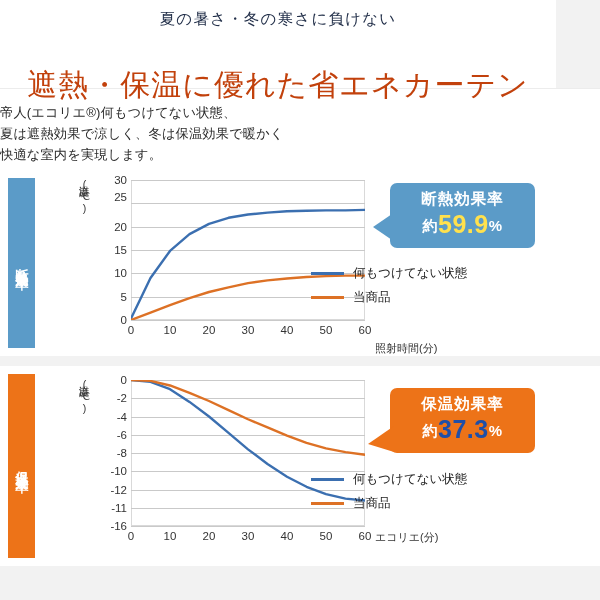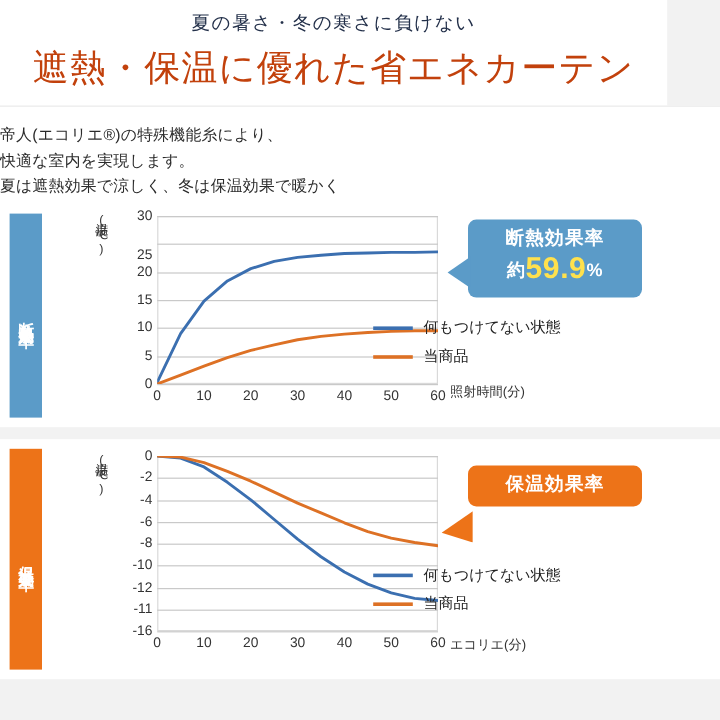--- a/index.html
+++ b/index.html
@@ -10,21 +10,21 @@
     overflow:hidden;
   }
   .page{position:relative;width:600px;height:600px;}
 
   
   .header{
     background:#ffffff;
     width:556px;height:88px;
     display:flex;flex-direction:column;
     align-items:center;justify-content:flex-start;
-    padding-top:9px;box-sizing:border-box;
+    padding-top:9px;box-sizing:border-box;gap:28px;
   }
   .subtitle{
     font-family:"Liberation Serif","DejaVu Serif",serif;
     font-size:15.5px;color:#23304a;letter-spacing:1.2px;
     white-space:nowrap;
   }
   .maintitle{
     font-family:"Liberation Serif","DejaVu Serif",serif;
     font-size:30px;color:#c2410c;letter-spacing:1px;
     margin-top:7px;white-space:nowrap;
@@ -133,23 +133,23 @@
 
 <div class="page">
 
   <div class="header">
     <div class="subtitle">夏の暑さ・冬の寒さに負けない</div>
     <div class="maintitle">遮熱・保温に優れた省エネカーテン</div>
   </div>
 
   <div class="brandstrip">
     <div class="brand-text">
-      <div>帝人(エコリエ®)の特殊機能糸により、</div>
+      <div>帝人(エコリエ®)何もつけてない状態、</div>
+      <div>夏は遮熱効果で涼しく、冬は保温効果で暖かく</div>
       <div>快適な室内を実現します。</div>
-      <div>夏は遮熱効果で涼しく、冬は保温効果で暖かく</div>
     </div>
   </div>
 
   <div class="panel p1">
     <div class="vtab blue">断熱効果率</div>
     <div class="panel-body">
 
       <div class="axis-ylabel" style="left:44px;top:8px;">温度(℃)</div>
 
       <div class="plot" id="plot1" style="left:96px;top:10px;width:234px;height:140px;">
@@ -158,40 +158,40 @@
           <div class="ytick" style="top: 140px;">0</div>
           <div class="gridline" style="top: 116.667px;"></div>
           <div class="ytick" style="top: 116.667px;">5</div>
           <div class="gridline" style="top: 93.3333px;"></div>
           <div class="ytick" style="top: 93.3333px;">10</div>
           <div class="gridline" style="top: 70px;"></div>
           <div class="ytick" style="top: 70px;">15</div>
           <div class="gridline" style="top: 46.6667px;"></div>
           <div class="ytick" style="top: 46.6667px;">20</div>
           <div class="gridline" style="top: 23.3333px;"></div>
-          <div class="ytick" style="top: 33px;">25</div>
+          <div class="ytick" style="top: 17px;">25</div>
           <div class="gridline" style="top: 0px;"></div>
           <div class="ytick" style="top: 0px;">30</div>
           <div class="xtick" style="left: 0px;">0</div>
           <div class="xtick" style="left: 39px;">10</div>
           <div class="xtick" style="left: 78px;">20</div>
           <div class="xtick" style="left: 117px;">30</div>
           <div class="xtick" style="left: 156px;">40</div>
           <div class="xtick" style="left: 195px;">50</div>
           <div class="xtick" style="left: 234px;">60</div>
           <svg width="234" height="140" style="position: absolute; left: 0px; top: 0px;">
             <path d="M0.00 138.60 L19.50 98.00 L39.00 70.93 L58.50 54.13 L78.00 43.87 L97.50 37.80 L117.00 34.53 L136.50 32.67 L156.00 31.27 L175.50 30.80 L195.00 30.33 L214.50 30.33 L234.00 29.87 " fill="none" stroke="#3b6fb0" stroke-width="2.4" stroke-linecap="round" stroke-linejoin="round"></path>
             <path d="M0.00 140.00 L19.50 132.53 L39.00 125.07 L58.50 118.07 L78.00 112.00 L97.50 107.33 L117.00 103.13 L136.50 100.33 L156.00 98.47 L175.50 97.07 L195.00 96.13 L214.50 95.67 L234.00 95.67 " fill="none" stroke="#dd7125" stroke-width="2.4" stroke-linecap="round" stroke-linejoin="round"></path>
             <g>
               <polygon points="242,29.86666666666666 247.5,37.86666666666666 245.2,37.86666666666666 245.2,87.66666666666667 247.5,87.66666666666667 242,95.66666666666667 236.5,87.66666666666667 238.8,87.66666666666667 238.8,37.86666666666666 236.5,37.86666666666666" fill="#9ec6e0"></polygon>
             </g>
           </svg>
         </div>
 
-      <div class="xlabel" style="left:340px;top:149px;">照射時間(分)</div>
+      <div class="xlabel" style="left:340px;top:171px;">照射時間(分)</div>
 
       <div class="legend" id="legend1" style="left:276px;top:95px;">
         <div class="legend-row blue">
           <span class="legend-line"></span>
           <span>何もつけてない状態</span>
         </div>
         <div class="legend-row orange">
           <span class="legend-line"></span>
           <span>当商品</span>
         </div>
@@ -260,20 +260,23 @@
           <span>何もつけてない状態</span>
         </div>
         <div class="legend-row orange">
           <span class="legend-line"></span>
           <span>当商品</span>
         </div>
       </div>
 
       <div class="callout orange" style="left:355px;top:22px;width:145px;">
         <div class="c-title">保温効果率</div>
+        <div class="c-val">
+          <span>約</span><span class="c-big">37.3</span><span>%</span>
+        </div>
       </div>
       <div class="tail" style="left:333px;top:56px;width:24px;height:26px;overflow:visible;">
         <svg width="26" height="30" viewBox="0 0 26 30">
           <polygon points="0,22 26,4 26,30" fill="#ed7318"></polygon>
         </svg>
       </div>
 
     </div>
   </div>
 

